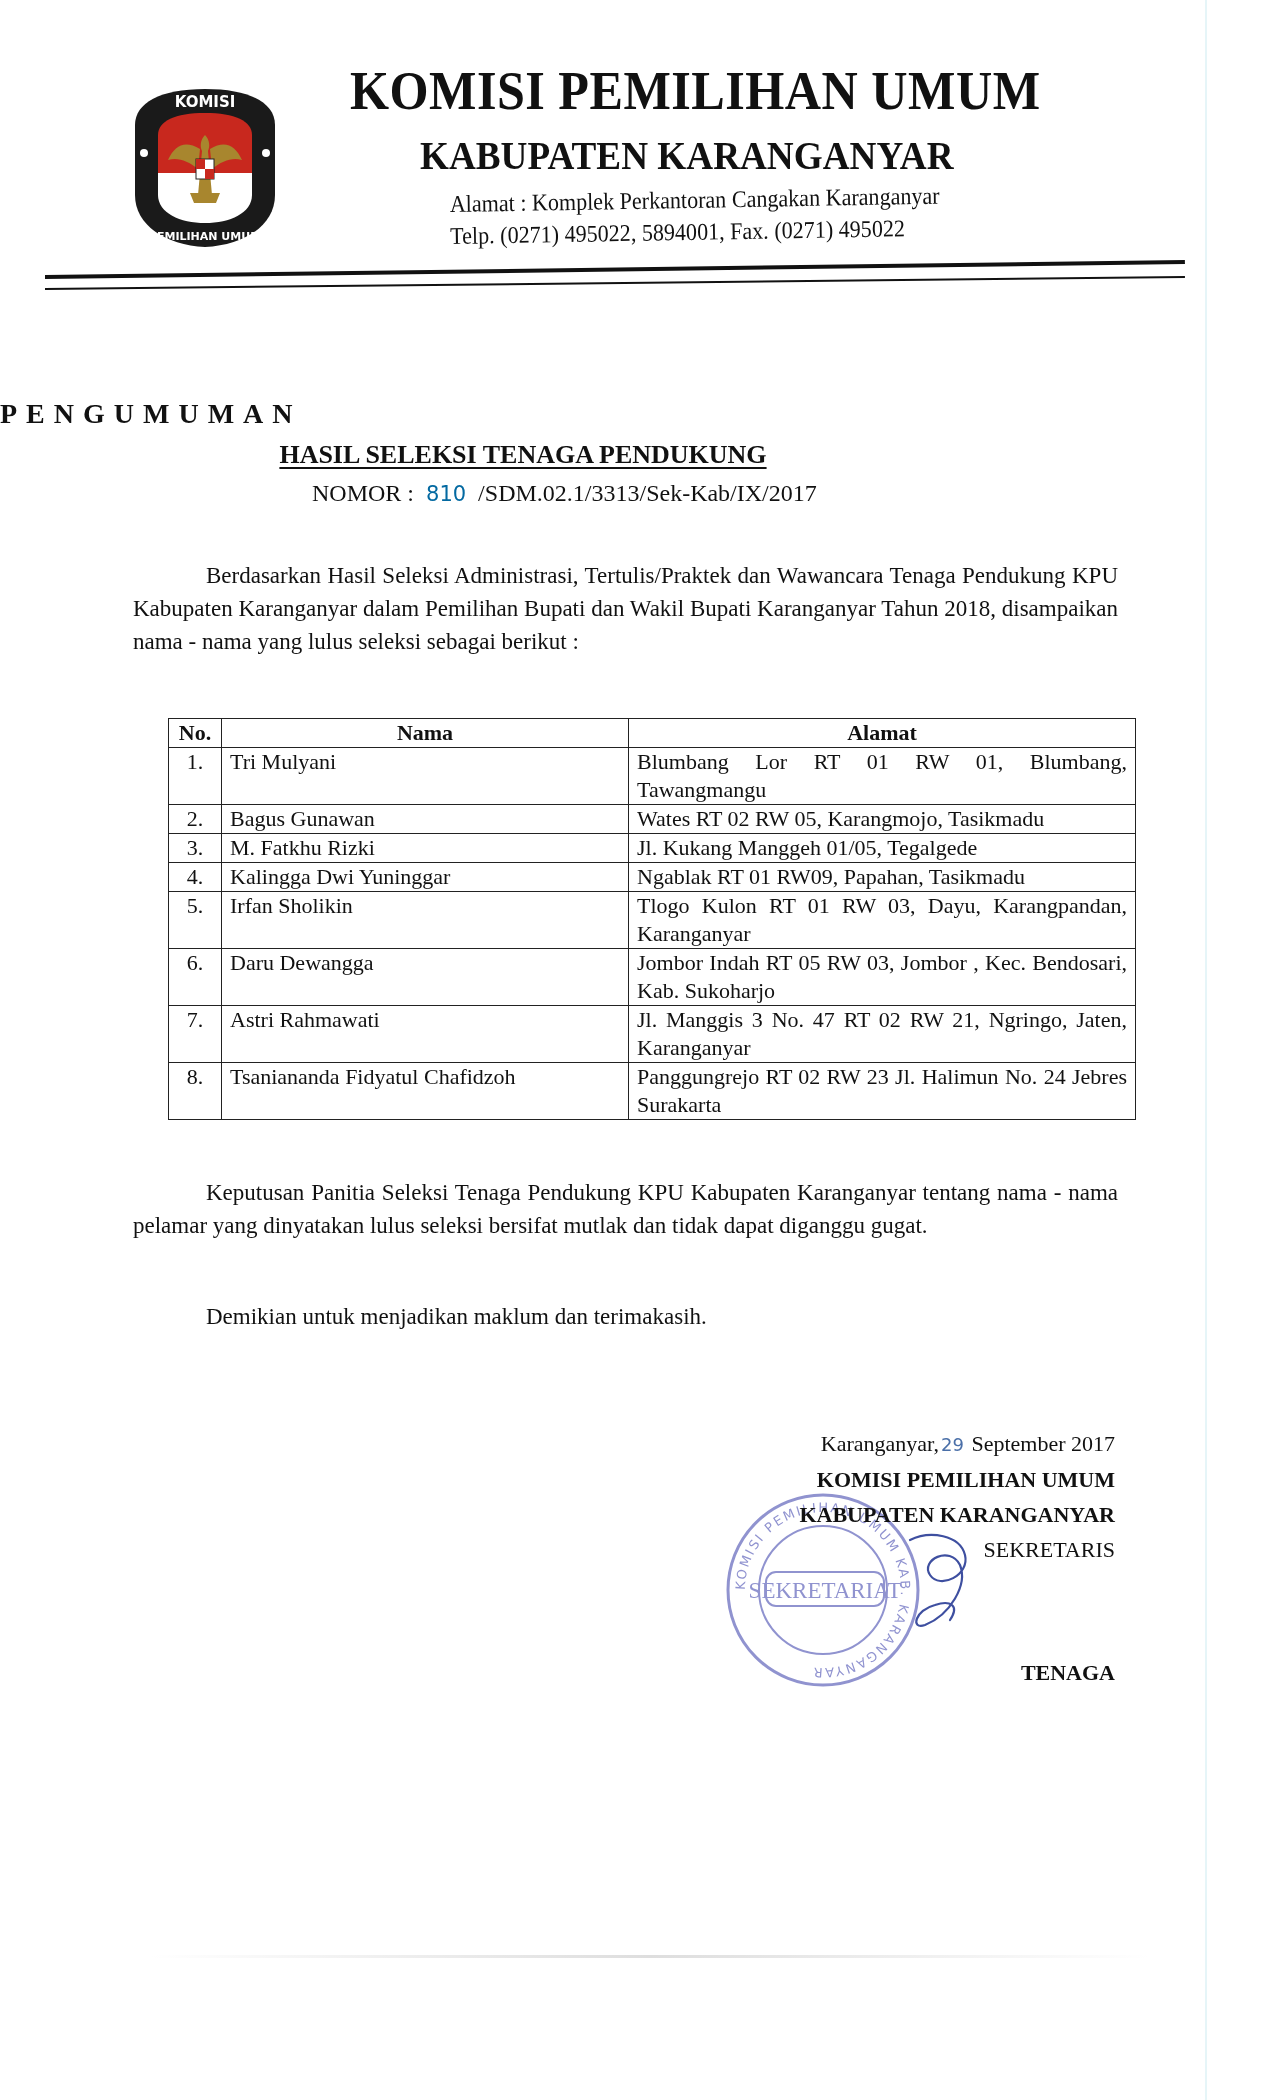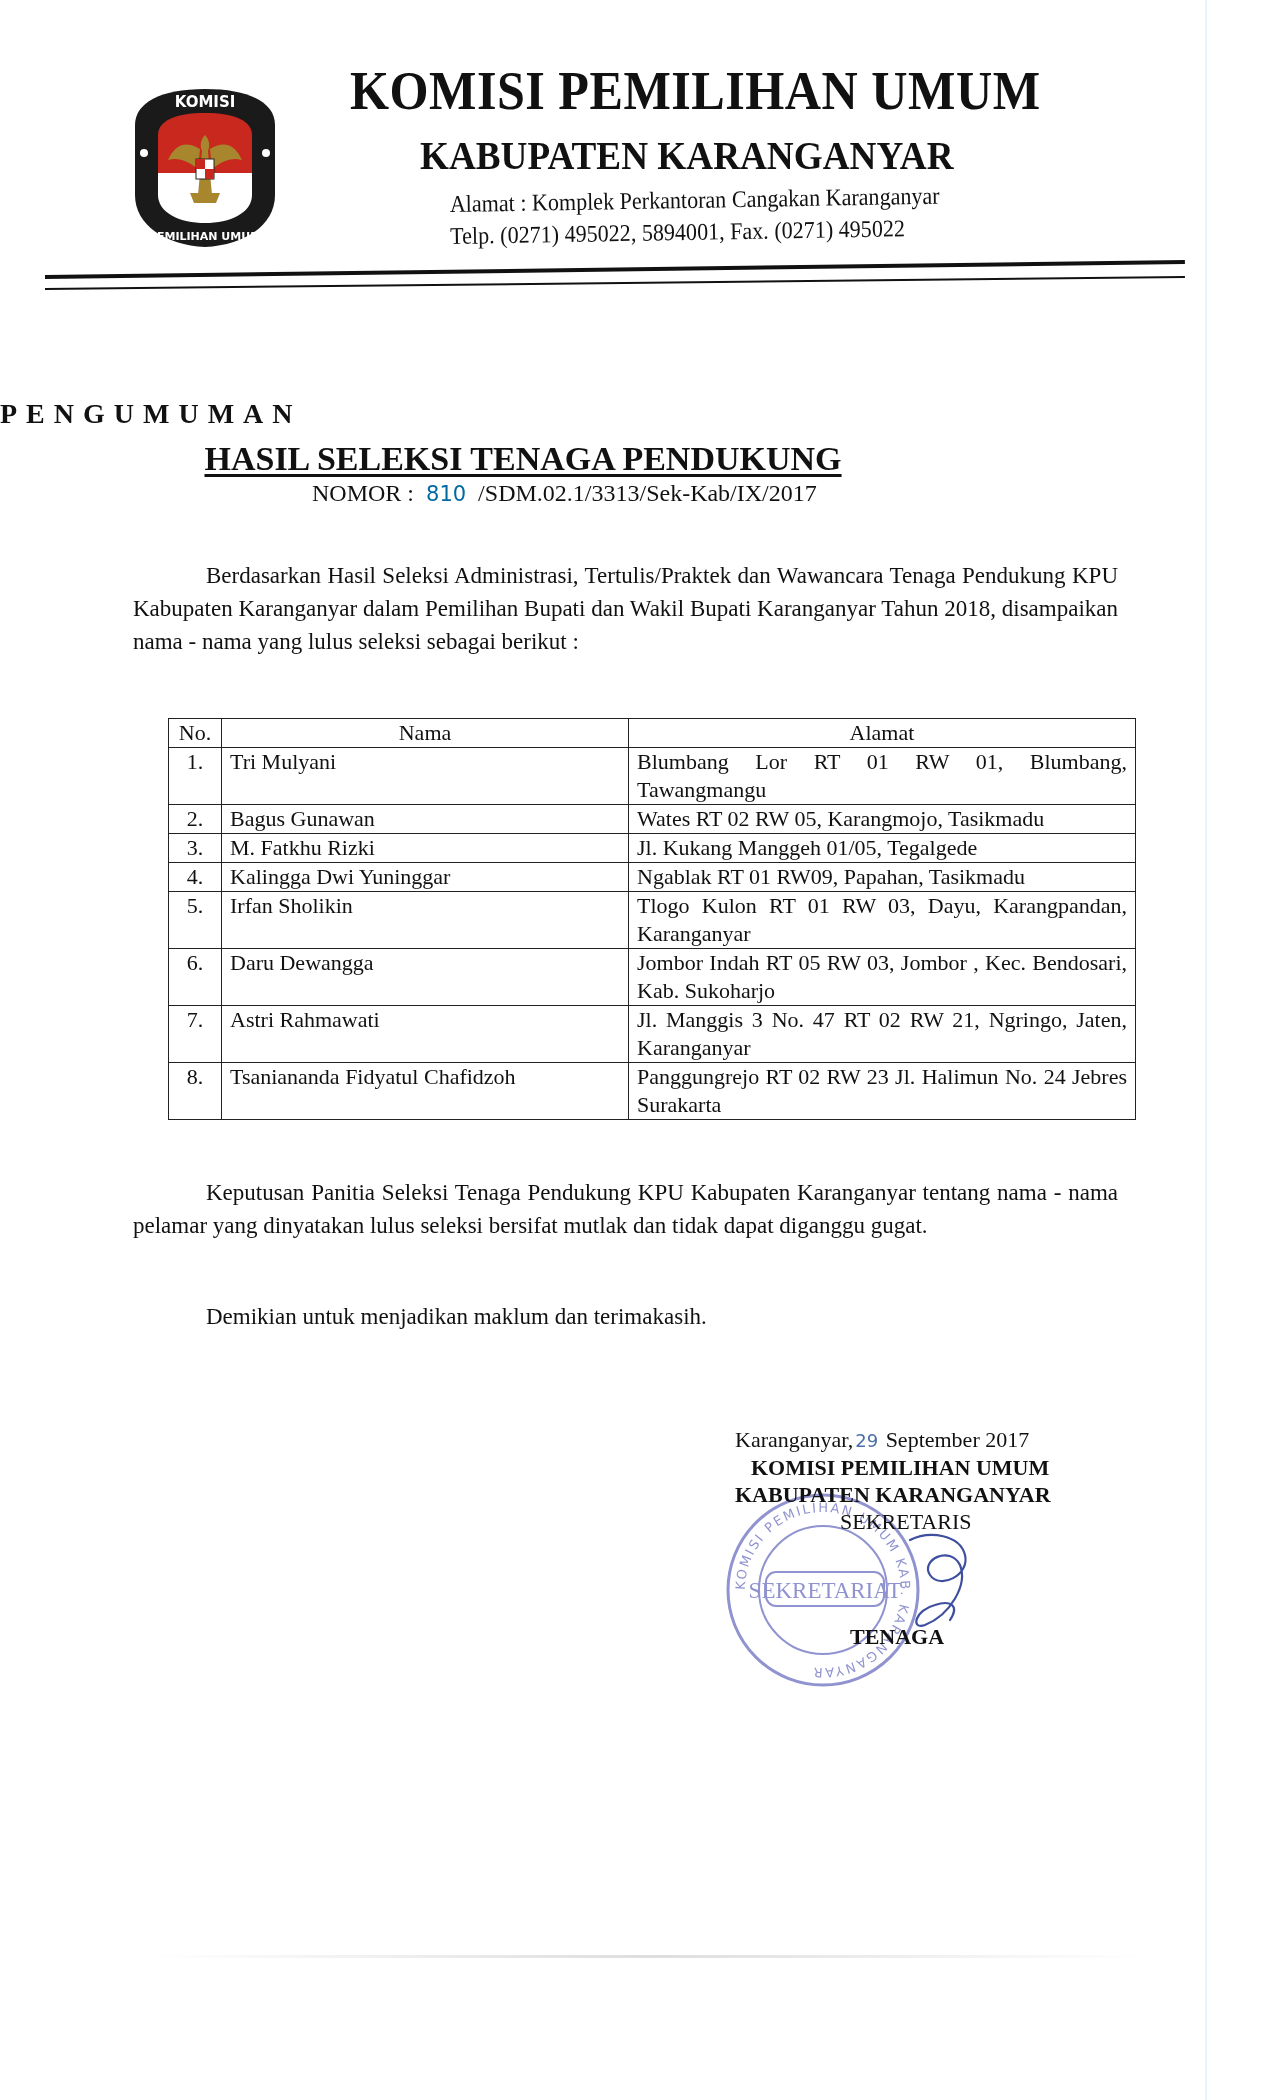--- a/index.html
+++ b/index.html
@@ -9,38 +9,38 @@
   
   .logo { position: absolute; left: 130px; top: 85px; width: 150px; height: 165px; }
   .kop-title { position: absolute; left: 350px; top: 60px; width: 780px; text-align: left; }
   .kop-title .l1 { font-size: 54px; font-weight: bold; letter-spacing: 0.5px; transform: scaleX(0.93); transform-origin: left; white-space: nowrap; }
   .kop-title .l2 { position: absolute; left: 70px; top: 72px; font-size: 40px; font-weight: bold; transform: scaleX(0.93); transform-origin: left; white-space: nowrap; }
   .kop-addr { position: absolute; left: 450px; top: 188px; font-size: 24px; line-height: 32px; white-space: nowrap; transform: scaleX(0.92) rotate(-0.9deg); transform-origin: left; }
   .rule1 { position: absolute; left: 45px; top: 275px; width: 1140px; height: 4px; background: #111; transform: rotate(-0.75deg); transform-origin: left; }
   .rule2 { position: absolute; left: 45px; top: 288px; width: 1140px; height: 2px; background: #111; transform: rotate(-0.6deg); transform-origin: left; }
   
   .ann-title { position: absolute; left: 0; width: 1275px; top: 398px; text-align: left; font-size: 28px; font-weight: bold; letter-spacing: 9px; }
-  .ann-sub { position: absolute; left: 0; width: 1046px; top: 440px; text-align: center; font-size: 34px; font-weight: bold; text-decoration: underline; text-underline-offset: 4px; }
+  .ann-sub { position: absolute; left: 0; width: 1046px; top: 440px; text-align: center; font-size: 26px; font-weight: bold; text-decoration: underline; text-underline-offset: 4px; }
   .nomor { position: absolute; left: 312px; top: 480px; font-size: 24px; white-space: nowrap; }
   .nomor .hand { color: #0369a1; font-family: "DejaVu Sans", sans-serif; font-size: 21px; margin: 0 6px; }
   
   .para { position: absolute; left: 133px; width: 985px; font-size: 23px; line-height: 33px; text-align: justify; }
   .para .indent { display: inline-block; width: 73px; }
   .p1 { top: 550px; margin-top: 9px; }
   .p2 { top: 1176px; }
   .p3 { top: 1300px; }
   
   table.list { position: absolute; left: 168px; top: 718px; width: 968px; border-collapse: collapse; font-size: 22px; line-height: 28px; }
   table.list th, table.list td { border: 1.5px solid #222; padding: 0 8px; vertical-align: top; }
-  table.list th { font-weight: normal; text-align: center; line-height: 28px; }
+  table.list th { font-weight: bold; text-align: center; line-height: 28px; }
   table.list td.no { text-align: center; width: 44px; padding: 0 4px; }
   table.list td.nama { width: 390px; }
   table.list td.alamat { text-align: justify; text-align-last: left; }
   
-  .sign { position: absolute; left: 735px; top: 1426px; width: 380px; font-size: 22px; line-height: 27px; }
+  .sign { position: absolute; left: 735px; top: 1426px; width: 380px; font-size: 22px; line-height: 35px; text-align: right; }
   .sign .date { white-space: nowrap; }
   .sign .date .hand { color: #4a6fa8; font-family: "DejaVu Sans", sans-serif; font-size: 18px; margin: 0 2px; }
   .sign .org { font-weight: bold; white-space: nowrap; }
   .sign .org1 { margin-left: 16px; }
   .sign .role { font-weight: normal; margin-left: 105px; }
   .sign .name { font-weight: bold; margin-left: 115px; margin-top: 88px; }
   .stamp { position: absolute; left: 718px; top: 1490px; width: 210px; height: 200px; opacity: 0.75; }
   .signature { position: absolute; left: 890px; top: 1530px; width: 110px; height: 110px; }
   .bottom-shade { position: absolute; left: 150px; top: 1955px; width: 1000px; height: 3px; background: linear-gradient(90deg, rgba(200,200,200,0), rgba(200,200,200,0.6), rgba(200,200,200,0)); }
 </style>

